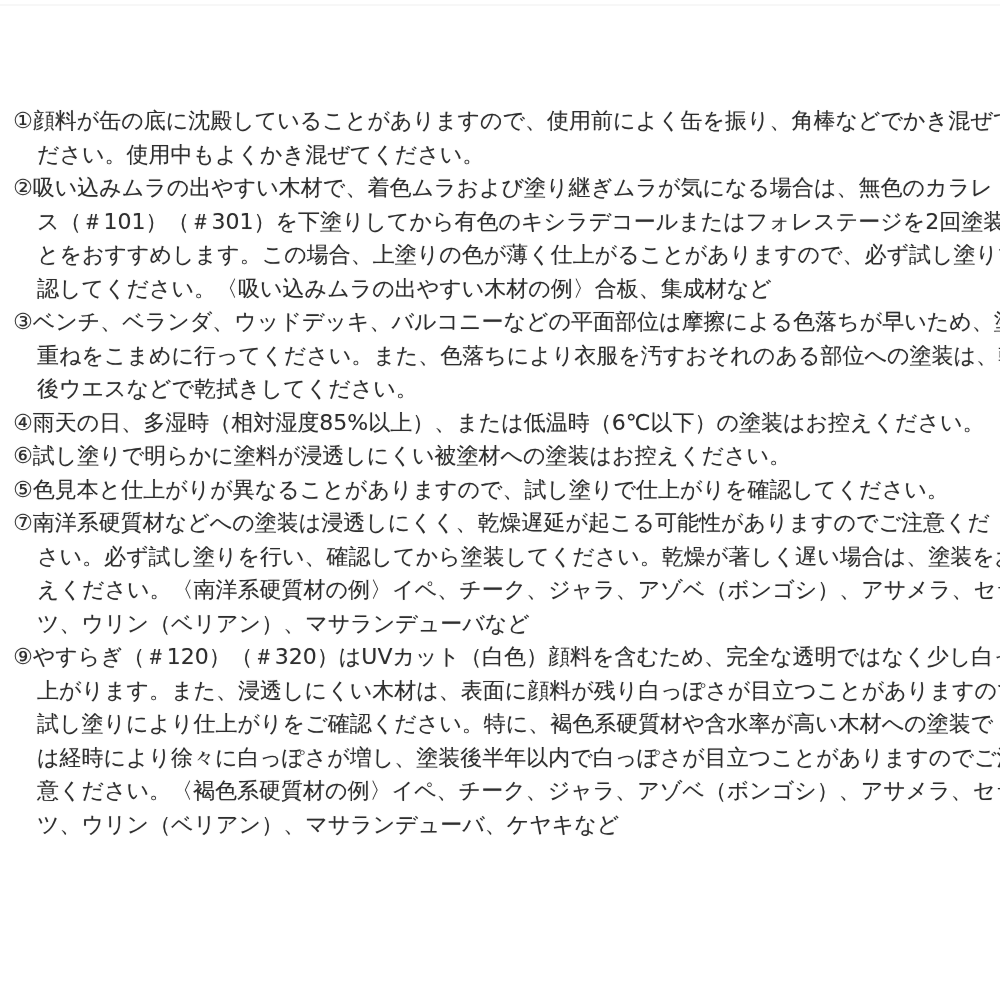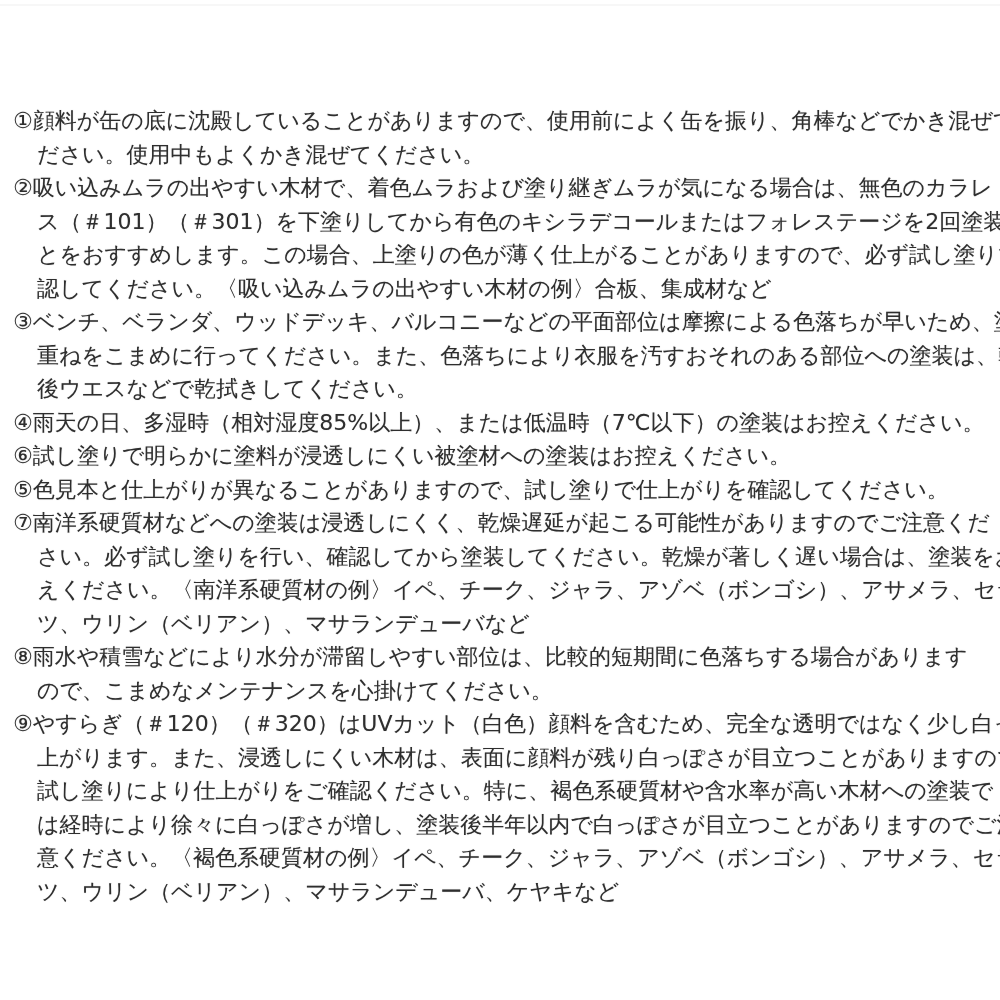--- a/index.html
+++ b/index.html
@@ -49,25 +49,24 @@
 
 <div class="page" style="background: rgb(255, 255, 255);">
   <div class="scan-edge"></div>
   <div class="list" style="color: rgb(46, 46, 46);">
   <p class="item"><span class="num">①</span><span class="item-text">顔料が缶の底に沈殿していることがありますので、使用前によく缶を振り、角棒などでかき混ぜてく<br>ださい。使用中もよくかき混ぜてください。</span></p>
 
   <p class="item"><span class="num">②</span><span class="item-text">吸い込みムラの出やすい木材で、着色ムラおよび塗り継ぎムラが気になる場合は、無色のカラレ<br>ス（＃101）（＃301）を下塗りしてから有色のキシラデコールまたはフォレステージを2回塗装するこ<br>とをおすすめします。この場合、上塗りの色が薄く仕上がることがありますので、必ず試し塗りで確<br>認してください。〈吸い込みムラの出やすい木材の例〉合板、集成材など</span></p>
 
   <p class="item"><span class="num">③</span><span class="item-text">ベンチ、ベランダ、ウッドデッキ、バルコニーなどの平面部位は摩擦による色落ちが早いため、塗り<br>重ねをこまめに行ってください。また、色落ちにより衣服を汚すおそれのある部位への塗装は、乾燥<br>後ウエスなどで乾拭きしてください。</span></p>
 
-  <p class="item"><span class="num">④</span><span class="item-text">雨天の日、多湿時（相対湿度85%以上）、または低温時（7℃以下）の塗装はお控えください。</span></p>
+  <p class="item"><span class="num">④</span><span class="item-text">雨天の日、多湿時（相対湿度85%以上）、または低温時（6℃以下）の塗装はお控えください。</span></p>
 
   <p class="item"><span class="num">⑥</span><span class="item-text">試し塗りで明らかに塗料が浸透しにくい被塗材への塗装はお控えください。</span></p>
 
   <p class="item"><span class="num">⑤</span><span class="item-text">色見本と仕上がりが異なることがありますので、試し塗りで仕上がりを確認してください。</span></p>
 
   <p class="item"><span class="num">⑦</span><span class="item-text">南洋系硬質材などへの塗装は浸透しにくく、乾燥遅延が起こる可能性がありますのでご注意くだ<br>さい。必ず試し塗りを行い、確認してから塗装してください。乾燥が著しく遅い場合は、塗装をお控<br>えください。〈南洋系硬質材の例〉イペ、チーク、ジャラ、アゾベ（ボンゴシ）、アサメラ、セランガンバ<br>ツ、ウリン（ベリアン）、マサランデューバなど</span></p>
 
-  <p class="item"><span class="num">⑧</span><span class="item-text">雨水や積雪などにより水分が滞留しやすい部位は、比較的短期間に色落ちする場合があります<br>ので、こまめなメンテナンスを心掛けてください。</span></p>
 
   <p class="item"><span class="num">⑨</span><span class="item-text">やすらぎ（＃120）（＃320）はUVカット（白色）顔料を含むため、完全な透明ではなく少し白っぽく仕<br>上がります。また、浸透しにくい木材は、表面に顔料が残り白っぽさが目立つことがありますので、<br>試し塗りにより仕上がりをご確認ください。特に、褐色系硬質材や含水率が高い木材への塗装で<br>は経時により徐々に白っぽさが増し、塗装後半年以内で白っぽさが目立つことがありますのでご注<br>意ください。〈褐色系硬質材の例〉イペ、チーク、ジャラ、アゾベ（ボンゴシ）、アサメラ、セランガンバ<br>ツ、ウリン（ベリアン）、マサランデューバ、ケヤキなど</span></p>
 </div>
 </div>
 
 </body></html>

